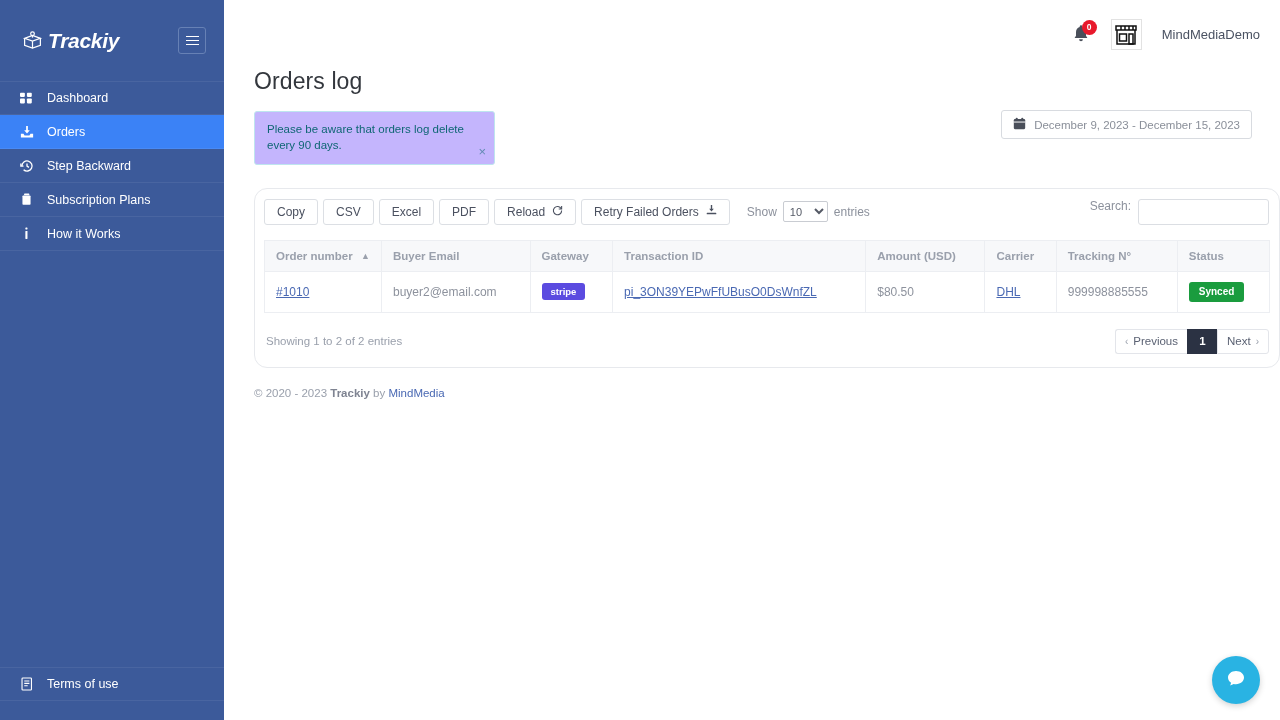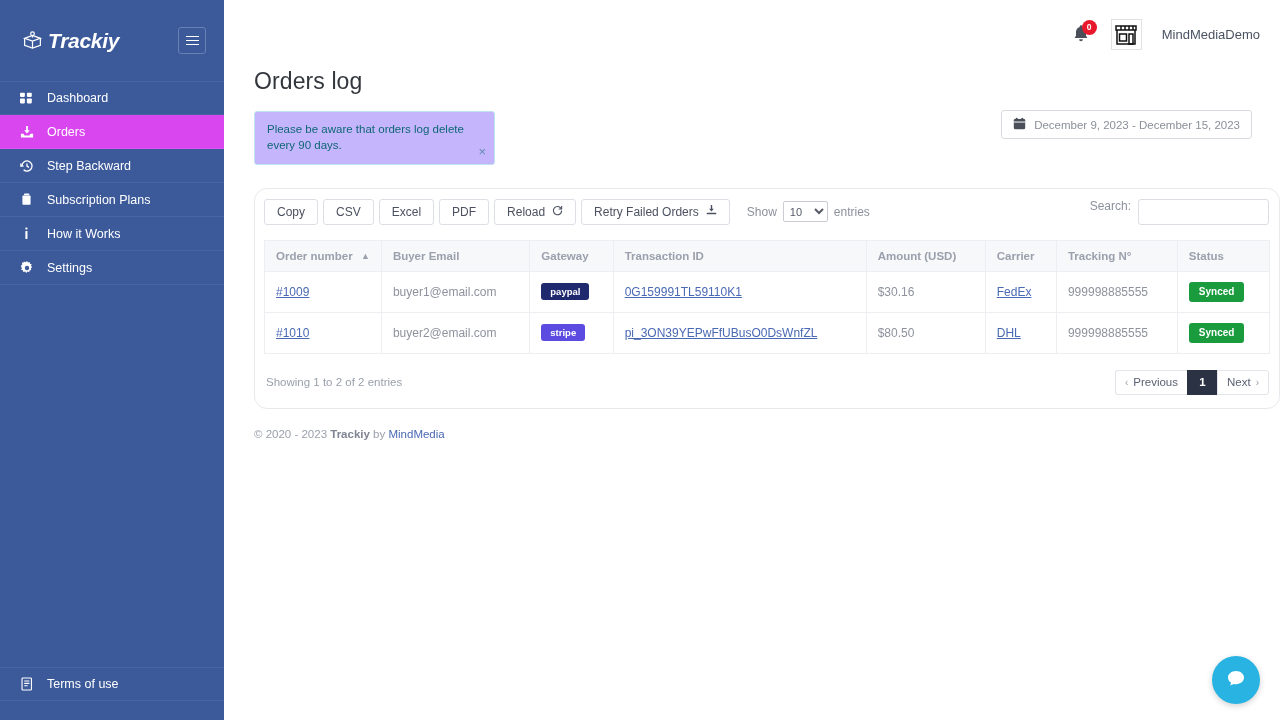--- a/index.html
+++ b/index.html
@@ -53,21 +53,21 @@
     height: 34px;
     padding-left: 19px;
     gap: 13px;
     color: #ffffff;
     font-size: 12.5px;
     cursor: pointer;
     border-top: 1px solid rgba(255,255,255,0.07);
     border-bottom: 1px solid rgba(255,255,255,0.07);
   }
   .nav-item + .nav-item { border-top: none; }
-  .nav-item.active { background: #d946ef; }
+  .nav-item.active { background: #3b82f6; }
   .nav-icon {
     width: 15px; height: 15px;
     display: flex; align-items: center; justify-content: center;
     flex: none;
   }
   .nav-icon svg { display: block; }
 
   #terms-item {
     position: absolute; left: 0; bottom: 19px; width: 224px;
   }
@@ -372,29 +372,20 @@
     <div class="nav-item">
       <span class="nav-icon">
         <svg width="13" height="13" viewBox="0 0 16 16" fill="#ffffff">
           <rect x="6.6" y="0.6" width="2.6" height="2.5" rx="0.6"></rect>
           <rect x="6.6" y="4.8" width="2.6" height="10" rx="0.6"></rect>
         </svg>
       </span>
       <span>How it Works</span>
     </div>
 
-    <div class="nav-item">
-      <span class="nav-icon">
-        <svg width="14" height="14" viewBox="0 0 16 16" fill="#ffffff">
-          <path d="M8 0l1 1.8 2-.6.4 2 2 .5-.9 1.8 1.4 1.5-1.6 1.3.6 2-2 .5-.4 2-2-.7-1.4 1.5-1.3-1.6-2 .6-.5-2-2-.4.8-1.9L1 5.4l1.7-1.3-.6-2 2-.5L4.5.7l1.9.8z"></path>
-          <circle cx="8" cy="8" r="2.5" fill="#3c5a9a"></circle>
-        </svg>
-      </span>
-      <span>Settings</span>
-    </div>
   </div>
 
   <div class="nav-item" id="terms-item">
     <span class="nav-icon">
       <svg width="12" height="14" viewBox="0 0 14 16" fill="none" stroke="#ffffff" stroke-width="1.3">
         <rect x="1.2" y="1" width="11" height="14" rx="1"></rect>
         <path d="M3.8 4.5h6M3.8 7.3h6M3.8 10h4"></path>
       </svg>
     </span>
     <span>Terms of use</span>
@@ -518,40 +509,20 @@
           <th><span>Gateway</span></th>
           <th><span>Transaction ID</span></th>
           <th><span>Amount (USD)</span></th>
           <th><span>Carrier</span></th>
           <th><span>Tracking N°</span></th>
           <th><span>Status</span></th>
         </tr>
       </thead>
       <tbody>
 
-        <tr>
-          <td>
-            <a href="#" class="link">#1009</a>
-          </td>
-          <td>buyer1@email.com</td>
-          <td>
-            <span class="badge-gw" id="gw0" style="background: rgb(30, 41, 110);">paypal</span>
-          </td>
-          <td>
-            <a href="#" class="link">0G159991TL59110K1</a>
-          </td>
-          <td>$30.16</td>
-          <td>
-            <a href="#" class="link">FedEx</a>
-          </td>
-          <td>999998885555</td>
-          <td>
-            <span class="badge-status" id="st0" style="background: rgb(26, 156, 62);">Synced</span>
-          </td>
-        </tr>
 
         <tr>
           <td>
             <a href="#" class="link">#1010</a>
           </td>
           <td>buyer2@email.com</td>
           <td>
             <span class="badge-gw" id="gw1" style="background: rgb(91, 75, 224);">stripe</span>
           </td>
           <td>

